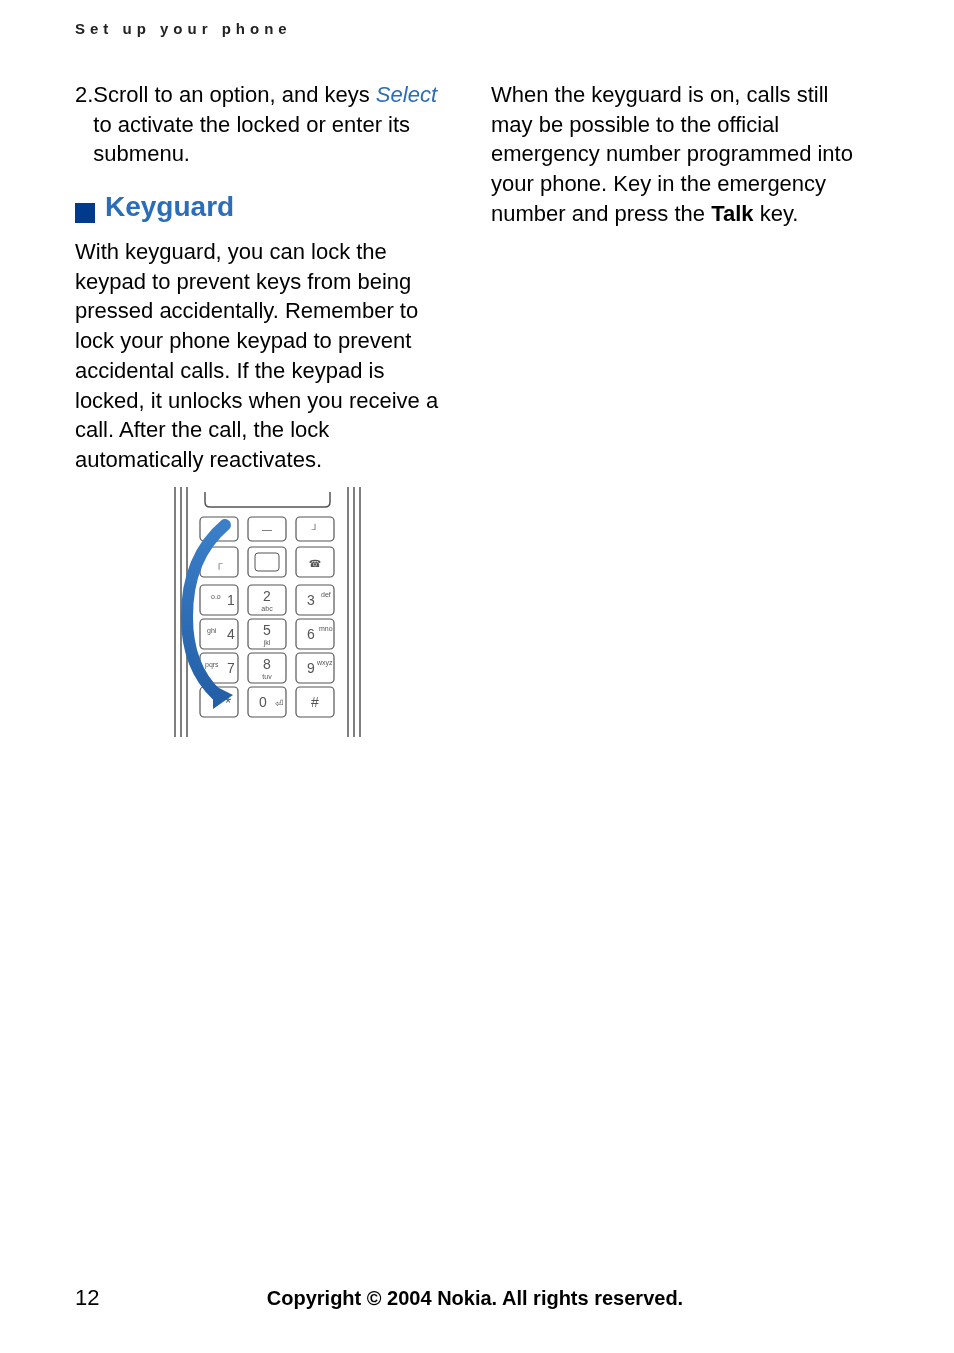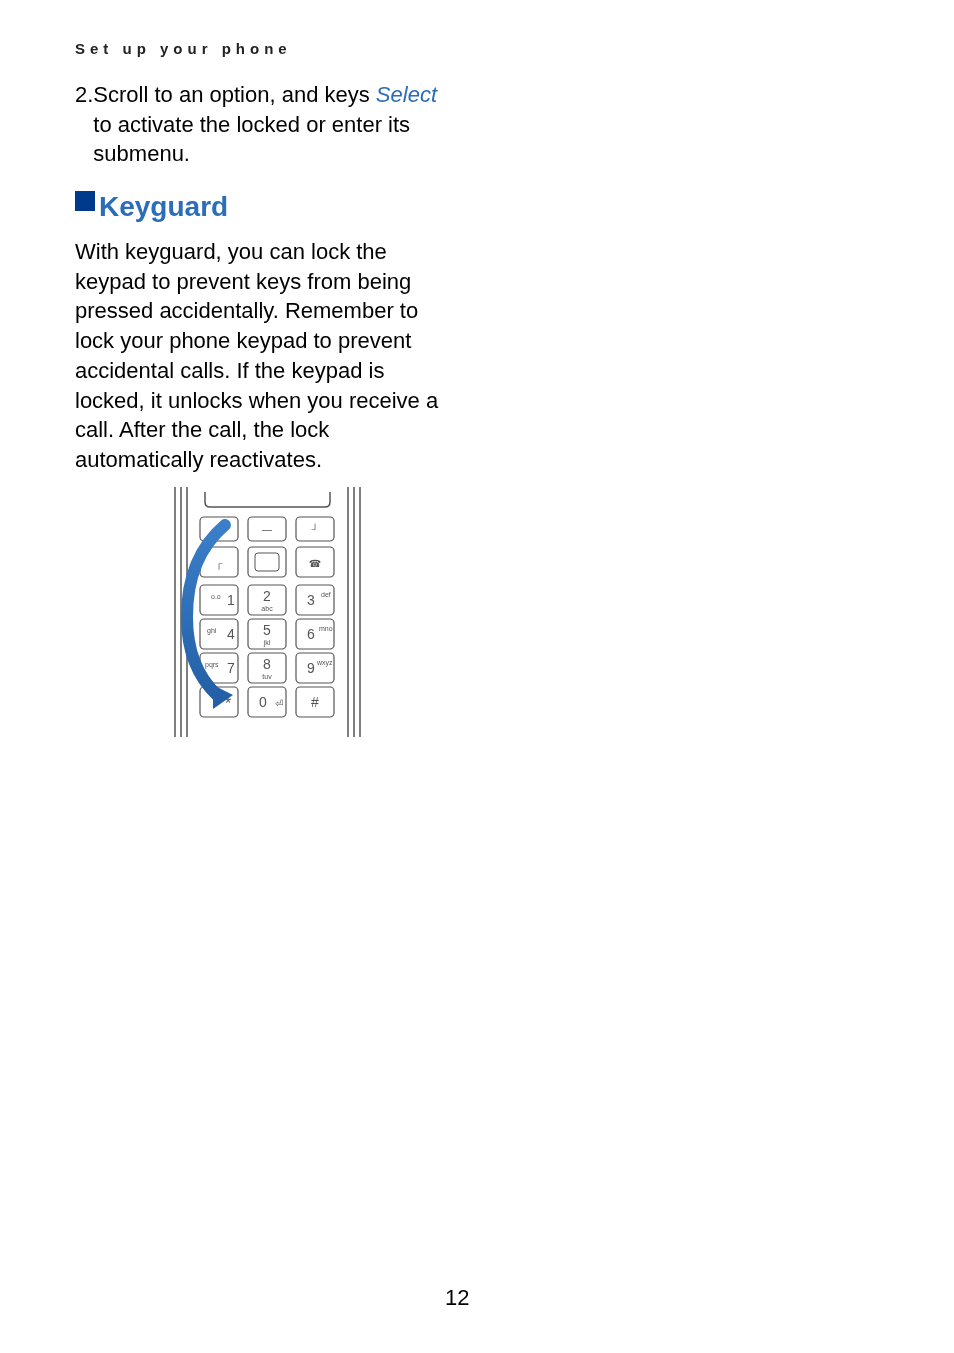--- a/index.html
+++ b/index.html
@@ -6,21 +6,21 @@
   body {
     width: 954px;
     height: 1353px;
     background: #fff;
     font-family: Arial, Helvetica, sans-serif;
     position: relative;
     color: #000;
   }
   .header {
     position: absolute;
-    top: 40px;
+    top: 20px;
     left: 75px;
     font-size: 15px;
     letter-spacing: 5px;
     font-weight: bold;
     color: #222;
     text-align: center;
   }
   .content {
     position: absolute;
     top: 80px;
@@ -40,22 +40,22 @@
     width: 32px;
     font-size: 22px;
     line-height: 1.35;
   }
   .numbered .txt {
     font-size: 22px;
     line-height: 1.35;
   }
   .section-heading {
     display: flex;
-    align-items: flex-start;
-    gap: 4px;
+    align-items: flex-end;
+    gap: 10px;
     margin-top: 22px;
     margin-bottom: 14px;
   }
   .section-heading .sq {
     width: 20px;
     height: 20px;
     background: #003a8c;
   }
   .section-heading .title {
     font-size: 28px;
@@ -77,21 +77,20 @@
     display: block;
     margin: 10px auto 0 auto;
   }
   .footer {
     position: absolute;
     bottom: 42px;
     left: 75px;
     width: 800px;
     display: flex;
     align-items: center;
-    flex-direction: column;
   }
   .page-num {
     font-size: 22px;
     width: 60px;
   }
   .copyright {
     flex: 1;
     text-align: center;
     font-size: 20px;
     font-weight: bold;
@@ -191,18 +190,22 @@
           <stop offset="0" stop-color="#3a7fc8"></stop>
           <stop offset="1" stop-color="#2460a8"></stop>
         </linearGradient>
       </defs>
       <path d="M60 38 Q22 70 22 130 Q22 180 52 208" stroke="url(#arr)" stroke-width="12" fill="none" stroke-linecap="round"></path>
       <polygon points="48,198 68,208 48,222" fill="#2460a8"></polygon>
     </svg>
   </div>
 
   <div class="col">
+    <div class="para">
+      <span>When the keyguard is on, calls still may be possible to the official emergency number programmed into your phone. Key in the emergency number and press the </span><span class="bold">Talk</span><span> key.</span>
+    </div>
   </div>
 </div>
 
 <div class="footer">
   <div class="page-num">12</div>
+  <div class="copyright">Copyright © 2004 Nokia. All rights reserved.</div>
 </div>
 
 </body></html>

